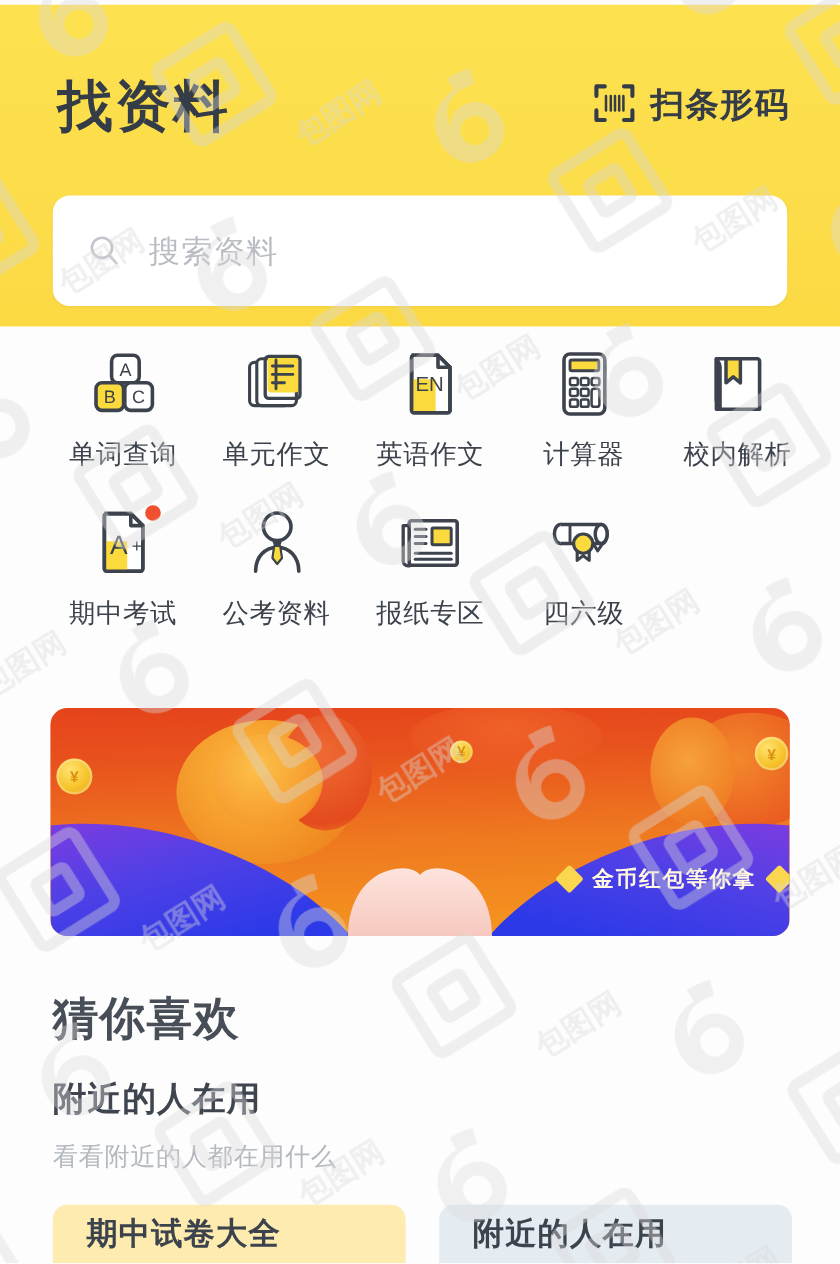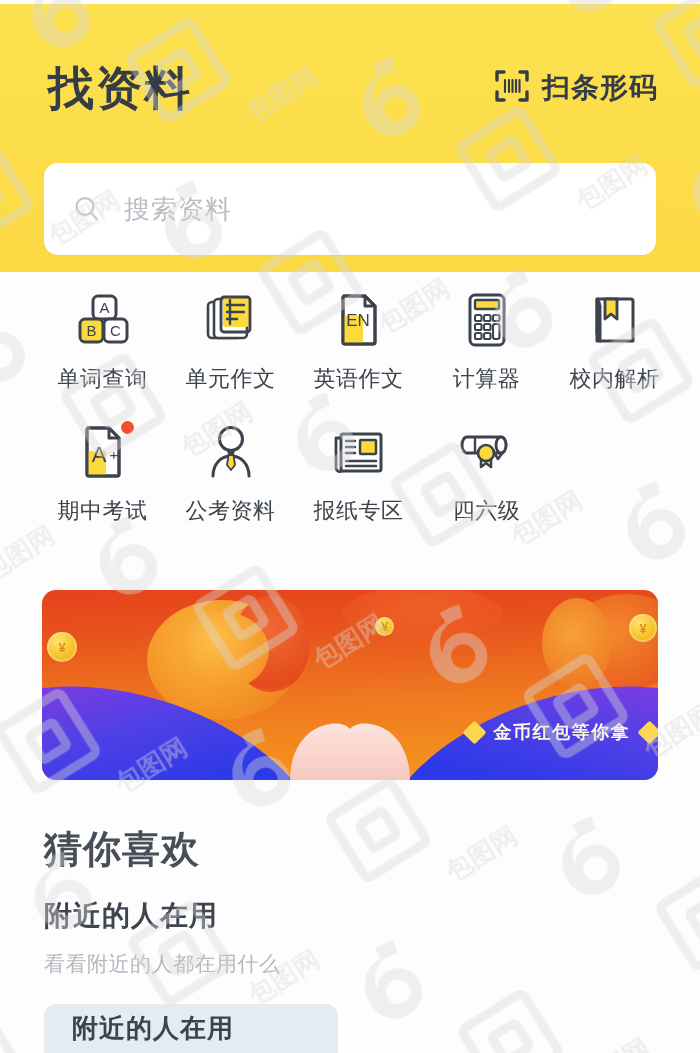--- a/index.html
+++ b/index.html
@@ -353,20 +353,23 @@
       <span class="banner-sub-text">金币红包等你拿</span>
       <span class="dia"></span>
     </div>
   </div>
 
   <div class="sec-title">猜你喜欢</div>
   <div class="sub-title">附近的人在用</div>
   <div class="sub-desc">看看附近的人都在用什么</div>
 
   <div class="cards">
+    <div class="card card-yellow">
+      <span class="card-label">期中试卷大全</span>
+    </div>
     <div class="card card-blue">
       <span class="card-label">附近的人在用</span>
     </div>
   </div>
 
   <div class="wm">
     <svg viewBox="0 0 700 1053">
       <defs>
         <pattern id="wmpat" width="233" height="250" patternUnits="userSpaceOnUse" patternTransform="rotate(-32 0 0)">
           <g fill="none" stroke="#d9d9d9" stroke-width="9">

